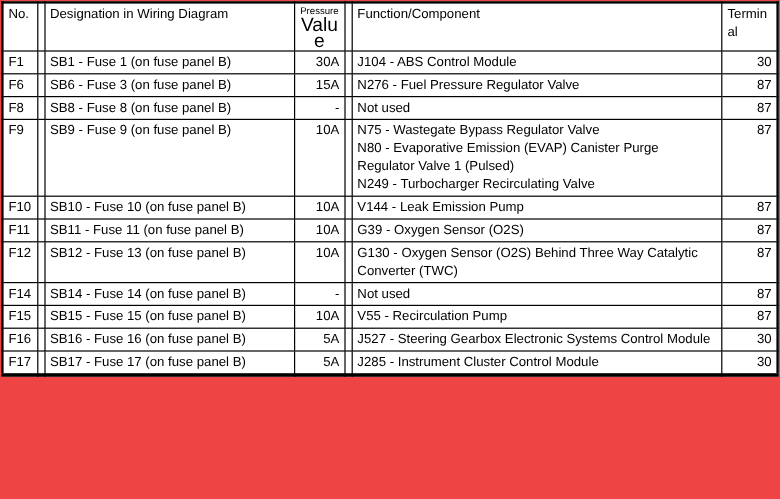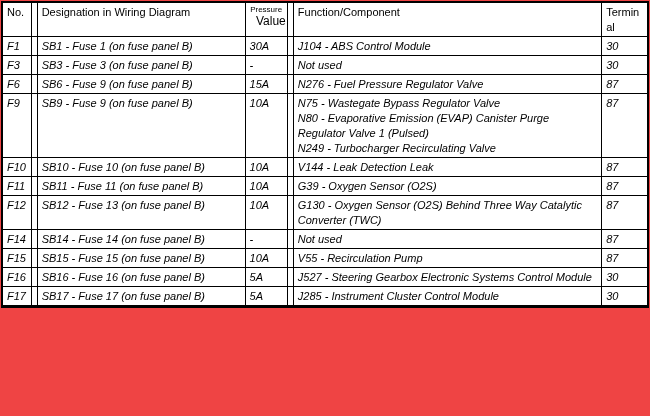--- a/index.html
+++ b/index.html
@@ -30,33 +30,33 @@
     font-size: 11px;
     line-height: 15px;
     font-weight: normal;
     padding: 2px 4px 1px 4px;
     vertical-align: top;
     text-align: left;
     overflow: hidden;
     word-wrap: break-word;
   }
   thead tr { height: 31px; }
-  tbody tr { height: 18px; font-style: italic; }
+  tbody tr { height: 18px; }
   col.c-no   { width: 29px; }
   col.c-gap  { width: 6px; }
   col.c-des  { width: 207px; }
   col.c-val  { width: 42px; }
   col.c-fun  { width: 307px; }
   col.c-ter  { width: 46px; }
   .gap { padding: 0; }
-  .val-cell, .ter-cell { text-align: left; }
+  .val-cell, .ter-cell { text-align: right; }
   .fun-cell { white-space: pre-line; }
   .nominal-head { text-align: center; padding-left: 1px; padding-right: 1px; }
   .nominal-small { display: block; font-size: 8px; line-height: 10px; }
-  .nominal-normal { display: block; font-size: 12px; line-height: 13px; text-align: right; }
+  .nominal-normal { display: block; font-size: 16px; line-height: 13px; }
 </style>
 </head>
 <body>
 
 <div class="page">
   <table class="fuse-table">
     <colgroup>
       <col class="c-no">
       <col class="c-gap">
       <col class="c-des">
@@ -84,63 +84,63 @@
     <td class="no-cell">F1</td>
     <td class="gap"></td>
     <td class="des-cell">SB1 - Fuse 1 (on fuse panel B)</td>
     <td class="val-cell">30A</td>
     <td class="gap"></td>
     <td class="fun-cell">J104 - ABS Control Module</td>
     <td class="ter-cell">30</td>
   </tr>
 
 
-  <tr>
-    <td class="no-cell">F3</td>
-    <td class="gap"></td>
-    <td class="des-cell">SB3 - Fuse 3 (on fuse panel B)</td>
+
+
+
+  <tr>
+    <td class="no-cell">F6</td>
+    <td class="gap"></td>
+    <td class="des-cell">SB6 - Fuse 3 (on fuse panel B)</td>
+    <td class="val-cell">15A</td>
+    <td class="gap"></td>
+    <td class="fun-cell">N276 - Fuel Pressure Regulator Valve</td>
+    <td class="ter-cell">87</td>
+  </tr>
+
+
+  <tr>
+    <td class="no-cell">F8</td>
+    <td class="gap"></td>
+    <td class="des-cell">SB8 - Fuse 8 (on fuse panel B)</td>
     <td class="val-cell">-</td>
     <td class="gap"></td>
     <td class="fun-cell">Not used</td>
-    <td class="ter-cell">30</td>
-  </tr>
-
-
-
-  <tr>
-    <td class="no-cell">F6</td>
-    <td class="gap"></td>
-    <td class="des-cell">SB6 - Fuse 9 (on fuse panel B)</td>
-    <td class="val-cell">15A</td>
-    <td class="gap"></td>
-    <td class="fun-cell">N276 - Fuel Pressure Regulator Valve</td>
-    <td class="ter-cell">87</td>
-  </tr>
-
-
+    <td class="ter-cell">87</td>
+  </tr>
 
   <tr>
     <td class="no-cell">F9</td>
     <td class="gap"></td>
     <td class="des-cell">SB9 - Fuse 9 (on fuse panel B)</td>
     <td class="val-cell">10A</td>
     <td class="gap"></td>
     <td class="fun-cell">N75 - Wastegate Bypass Regulator Valve
 N80 - Evaporative Emission (EVAP) Canister Purge Regulator Valve 1 (Pulsed)
 N249 - Turbocharger Recirculating Valve</td>
     <td class="ter-cell">87</td>
   </tr>
 
   <tr>
     <td class="no-cell">F10</td>
     <td class="gap"></td>
     <td class="des-cell">SB10 - Fuse 10 (on fuse panel B)</td>
     <td class="val-cell">10A</td>
     <td class="gap"></td>
-    <td class="fun-cell">V144 - Leak Detection Leak</td>
+    <td class="fun-cell">V144 - Leak Emission Pump</td>
     <td class="ter-cell">87</td>
   </tr>
 
   <tr>
     <td class="no-cell">F11</td>
     <td class="gap"></td>
     <td class="des-cell">SB11 - Fuse 11 (on fuse panel B)</td>
     <td class="val-cell">10A</td>
     <td class="gap"></td>
     <td class="fun-cell">G39 - Oxygen Sensor (O2S)</td>

